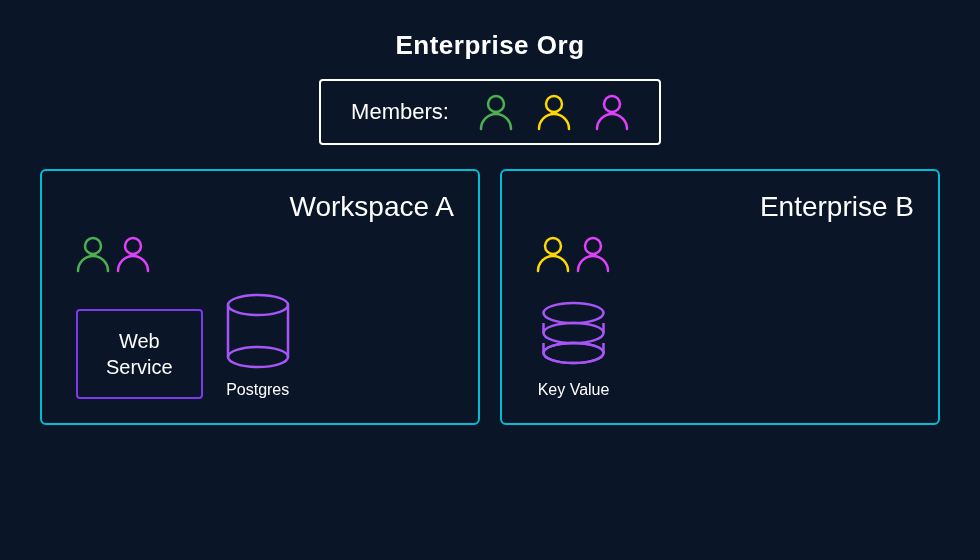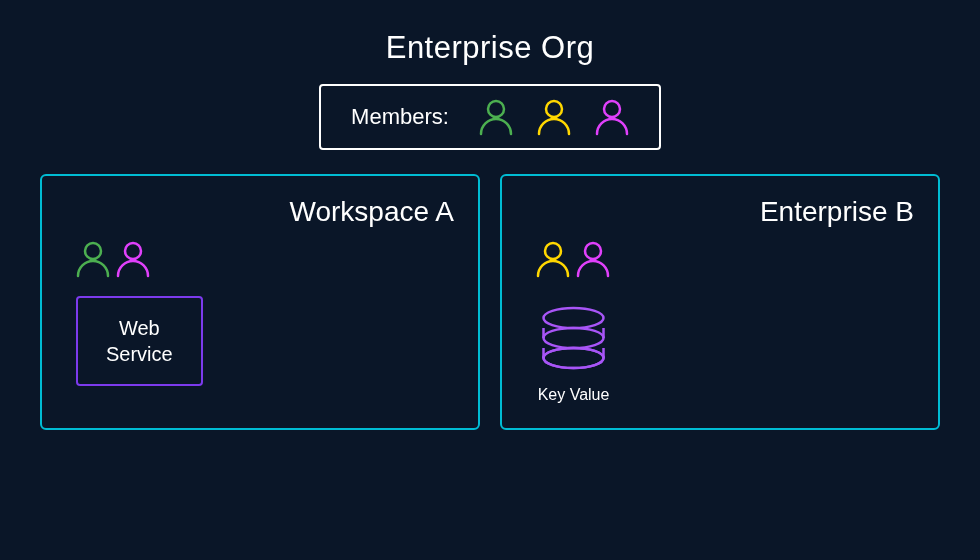--- a/index.html
+++ b/index.html
@@ -12,22 +12,22 @@
       display: flex;
       flex-direction: column;
       align-items: center;
       justify-content: flex-start;
       overflow: hidden;
       padding: 30px 40px 20px 40px;
     }
 
     .enterprise-title {
       color: #ffffff;
-      font-size: 31px;
-      font-weight: 400;
+      font-size: 26px;
+      font-weight: 700;
       margin-bottom: 18px;
       letter-spacing: 0.5px;
     }
 
     .members-box {
       border: 2px solid #ffffff;
       border-radius: 4px;
       padding: 12px 30px;
       display: flex;
       align-items: center;
@@ -162,20 +162,29 @@
         <circle cx="17" cy="11" r="8" stroke="#e040fb" stroke-width="2.5" fill="none"></circle>
         <path d="M2 36c0-8.284 6.716-15 15-15s15 6.716 15 15" stroke="#e040fb" stroke-width="2.5" fill="none" stroke-linecap="round"></path>
       </svg>
     </div>
     <div class="services-row">
 
       <div class="service-box">
         <span class="service-label">Web<br>Service</span>
       </div>
 
+      <div class="db-icon-wrapper">
+        <svg width="70" height="80" viewBox="0 0 70 80">
+          <ellipse cx="35" cy="14" rx="30" ry="10" stroke="#a855f7" stroke-width="2.5" fill="none"></ellipse>
+          <path d="M5 14 L5 66" stroke="#a855f7" stroke-width="2.5" fill="none"></path>
+          <path d="M65 14 L65 66" stroke="#a855f7" stroke-width="2.5" fill="none"></path>
+          <ellipse cx="35" cy="66" rx="30" ry="10" stroke="#a855f7" stroke-width="2.5" fill="none"></ellipse>
+        </svg>
+        <span class="db-label">Postgres</span>
+      </div>
     </div>
   </div>
 
   <div class="workspace-box">
     <div class="workspace-title">Enterprise B</div>
     <div class="workspace-members">
       <svg class="person-icon" viewBox="0 0 34 38" fill="none" xmlns="http://www.w3.org/2000/svg">
         <circle cx="17" cy="11" r="8" stroke="#ffd700" stroke-width="2.5" fill="none"></circle>
         <path d="M2 36c0-8.284 6.716-15 15-15s15 6.716 15 15" stroke="#ffd700" stroke-width="2.5" fill="none" stroke-linecap="round"></path>
       </svg>

